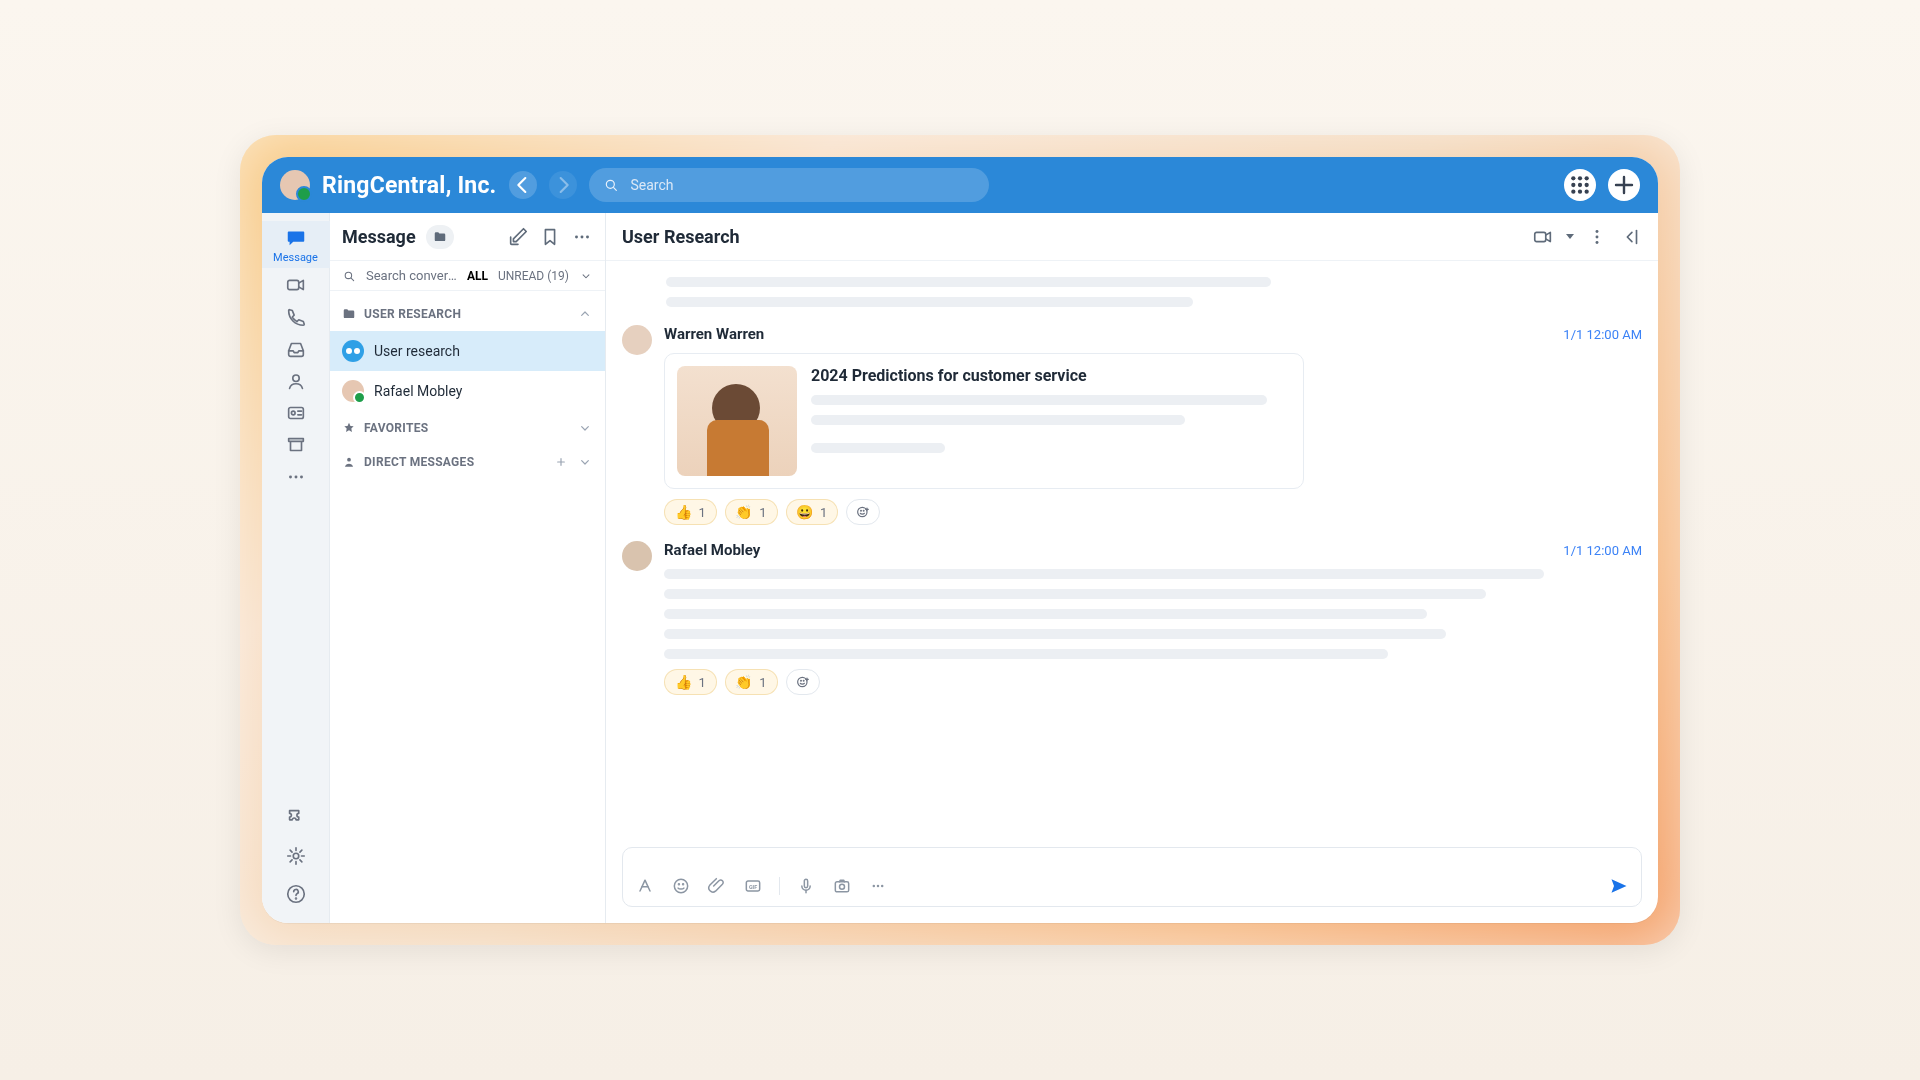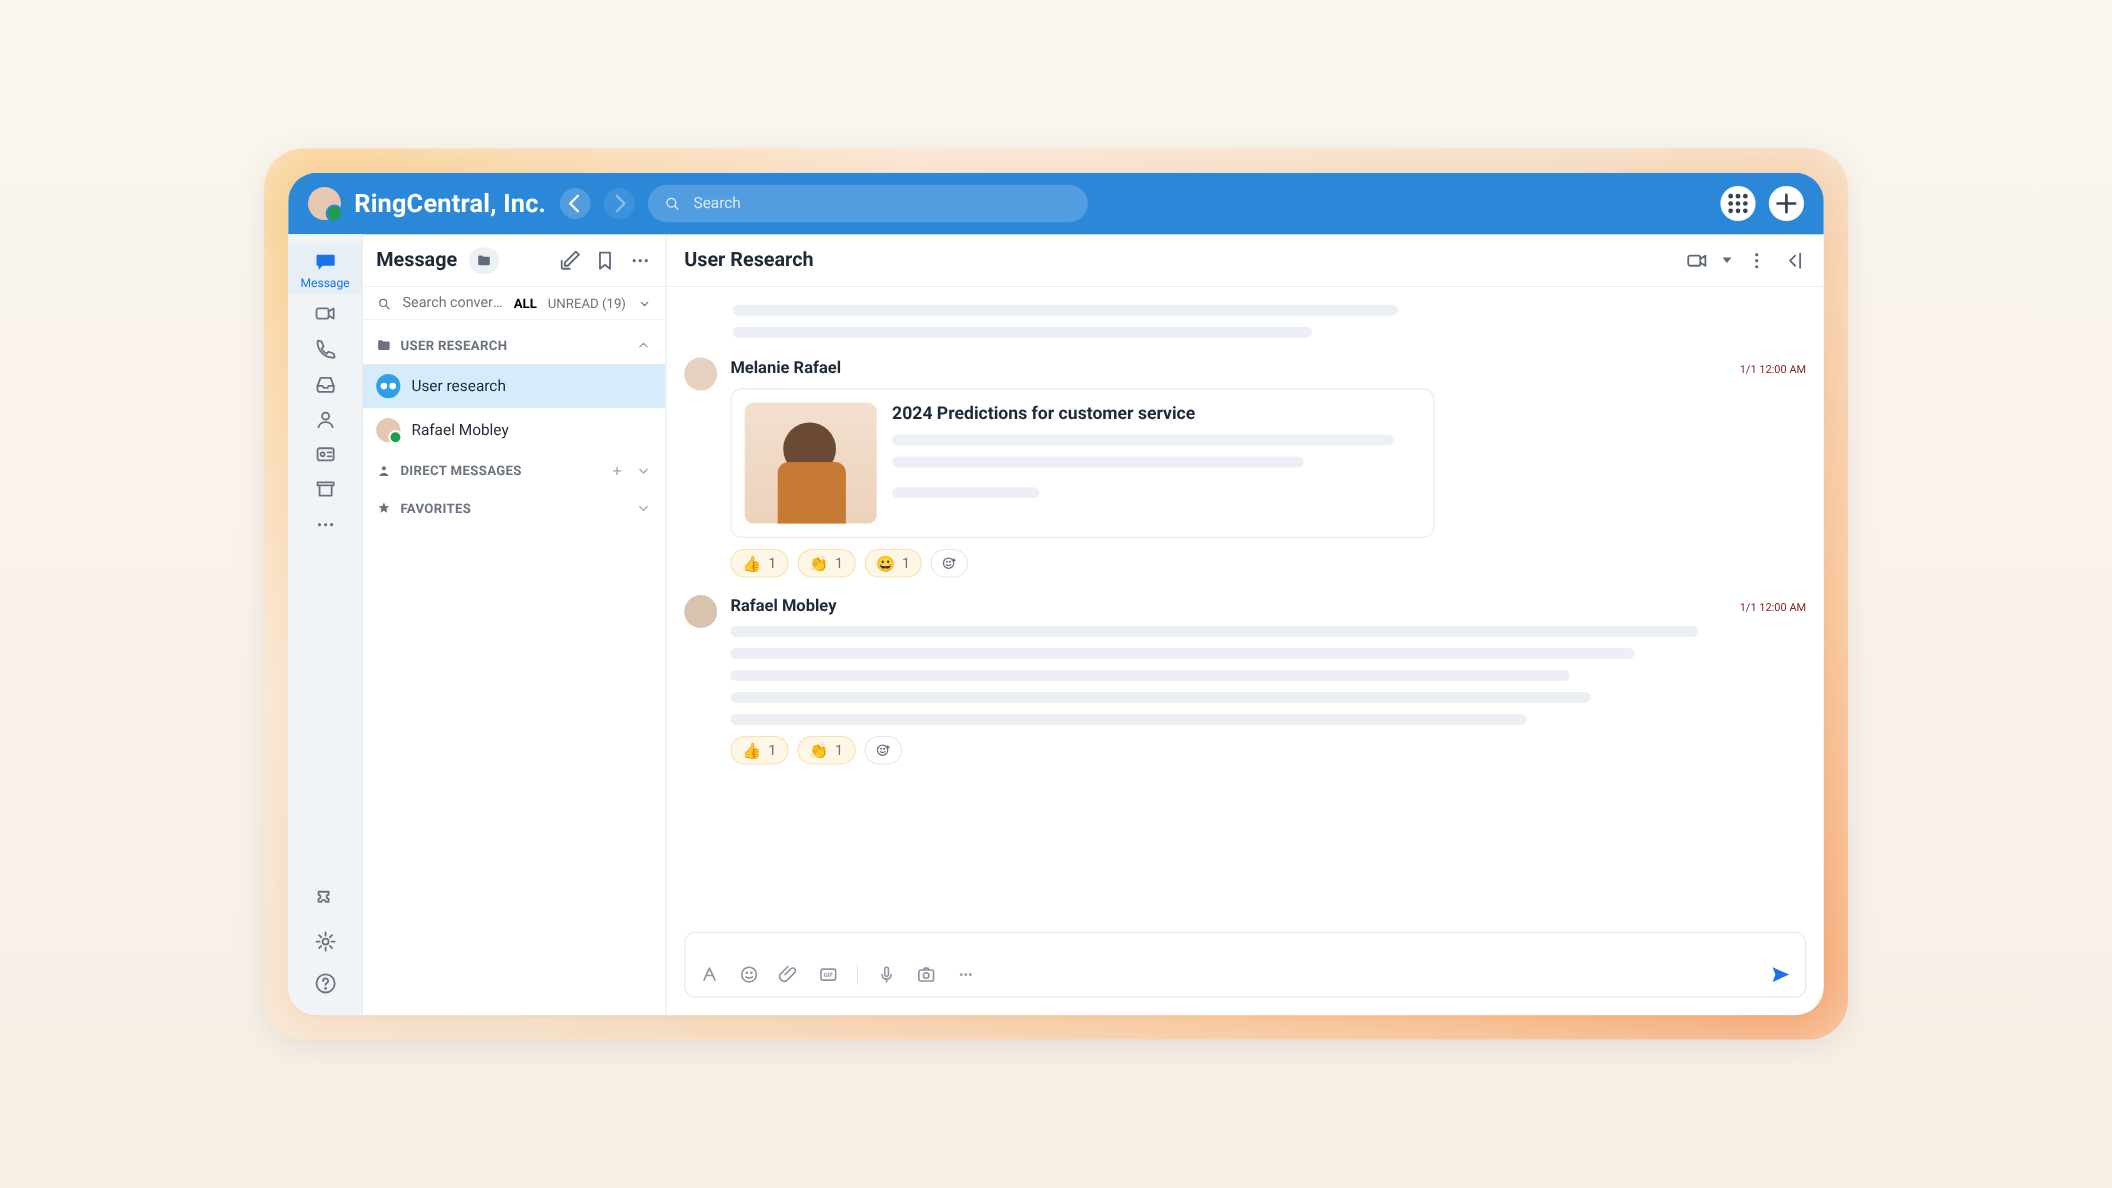--- a/index.html
+++ b/index.html
@@ -116,21 +116,21 @@
   .chat-head .spacer{flex:1}
   .chat-head .icn{width:22px;height:22px;color:#5f6b7a;display:flex;align-items:center;justify-content:center}
   .triangle-down{width:0;height:0;border-left:4px solid transparent;border-right:4px solid transparent;border-top:5px solid #5f6b7a}
   .feed{flex:1;overflow:auto;padding:16px 16px 0 16px}
   .pl-col{display:flex;flex-direction:column;gap:10px;padding-left:44px;margin-bottom:18px}
   .ph{height:10px;background:#eceff3;border-radius:6px}
   .msg{display:flex;gap:12px;margin-bottom:16px}
   .msg .av{width:30px;height:30px;border-radius:50%;background:#e6d0bf;flex:0 0 auto}
   .msg .meta{display:flex;align-items:baseline;gap:10px}
   .msg .name{font-weight:700;color:var(--text);font-size:15px}
-  .time{margin-left:auto;color:#7f1d1d;font-size:10px}
+  .time{margin-left:auto;color:#3b82f6;font-size:13px}
   .row{display:flex;align-items:center}
   .msg .content{flex:1;min-width:0}
   .card{
     margin-top:10px;border:1px solid #e7ecf2;border-radius:10px;padding:12px;display:flex;gap:14px;align-items:flex-start;background:#fff;max-width:640px;
   }
   .card .thumb{width:120px;height:110px;border-radius:8px;background:linear-gradient(180deg,#f3e0cf,#ecd2bb);position:relative;overflow:hidden;flex:0 0 auto}
   .card .thumb::before{content:"";position:absolute;left:35px;top:18px;width:48px;height:48px;border-radius:50%;background:#6b4a35}
   .card .thumb::after{content:"";position:absolute;left:30px;top:54px;width:62px;height:58px;border-radius:10px 10px 0 0;background:#c77a33}
   .card .ct{flex:1;min-width:0}
   .card .title{font-weight:700;color:var(--text);margin:0 0 10px}
@@ -356,45 +356,45 @@
             </div>
             <div class="grp-item">
               <div class="dm-avatar"></div>
               <span>Rafael Mobley</span>
             </div>
           </div>
 
           <div class="grp">
             <div class="grp-h">
               <svg viewBox="0 0 24 24" width="14" height="14" style="fill:currentColor;stroke:none">
+                  <path d="M12 3l2.5 5.5L20 9l-4 4 1 6-5-3-5 3 1-6-4-4 5.5-.5L12 3z"></path>
+                </svg>
+              <span>FAVORITES</span>
+              <div class="spacer"></div>
+              <div class="ic">
+                  <svg viewBox="0 0 24 24">
+                    <path d="M7 10l5 5 5-5"></path>
+                  </svg>
+                </div>
+            </div>
+          </div>
+
+          <div class="grp">
+            <div class="grp-h">
+              <svg viewBox="0 0 24 24" width="14" height="14" style="fill:currentColor;stroke:none">
                   <circle cx="12" cy="8" r="3.2"></circle>
                   <path d="M5 20c1.2-4 5-5 7-5s5.8 1 7 5H5z"></path>
                 </svg>
               <span>DIRECT MESSAGES</span>
               <div class="spacer"></div>
               <div class="ic">
                   <svg viewBox="0 0 24 24">
                     <path d="M12 7v10M7 12h10"></path>
                   </svg>
                 </div>
-              <div class="ic">
-                  <svg viewBox="0 0 24 24">
-                    <path d="M7 10l5 5 5-5"></path>
-                  </svg>
-                </div>
-            </div>
-          </div>
-
-          <div class="grp">
-            <div class="grp-h">
-              <svg viewBox="0 0 24 24" width="14" height="14" style="fill:currentColor;stroke:none">
-                  <path d="M12 3l2.5 5.5L20 9l-4 4 1 6-5-3-5 3 1-6-4-4 5.5-.5L12 3z"></path>
-                </svg>
-              <span>FAVORITES</span>
-              <div class="spacer"></div>
               <div class="ic">
                   <svg viewBox="0 0 24 24">
                     <path d="M7 10l5 5 5-5"></path>
                   </svg>
                 </div>
             </div>
           </div>
 
         </div>
       </div>
@@ -429,21 +429,21 @@
 
           <div class="pl-col">
             <div class="ph" style="width:62%"></div>
             <div class="ph" style="width:54%"></div>
           </div>
 
           <div class="msg">
             <div class="av"></div>
             <div class="content">
               <div class="row meta">
-                <span class="name">Melanie Rafael</span>
+                <span class="name">Warren Warren</span>
                 <span class="time">1/1 12:00 AM</span>
               </div>
               <div class="card">
                 <div class="thumb"></div>
                 <div class="ct">
                   <p class="title">2024 Predictions for customer service</p>
                   <div class="ph" style="width:95%;margin-bottom:10px"></div>
                   <div class="ph" style="width:78%;margin-bottom:18px"></div>
                   <div class="ph" style="width:28%"></div>
                 </div>

